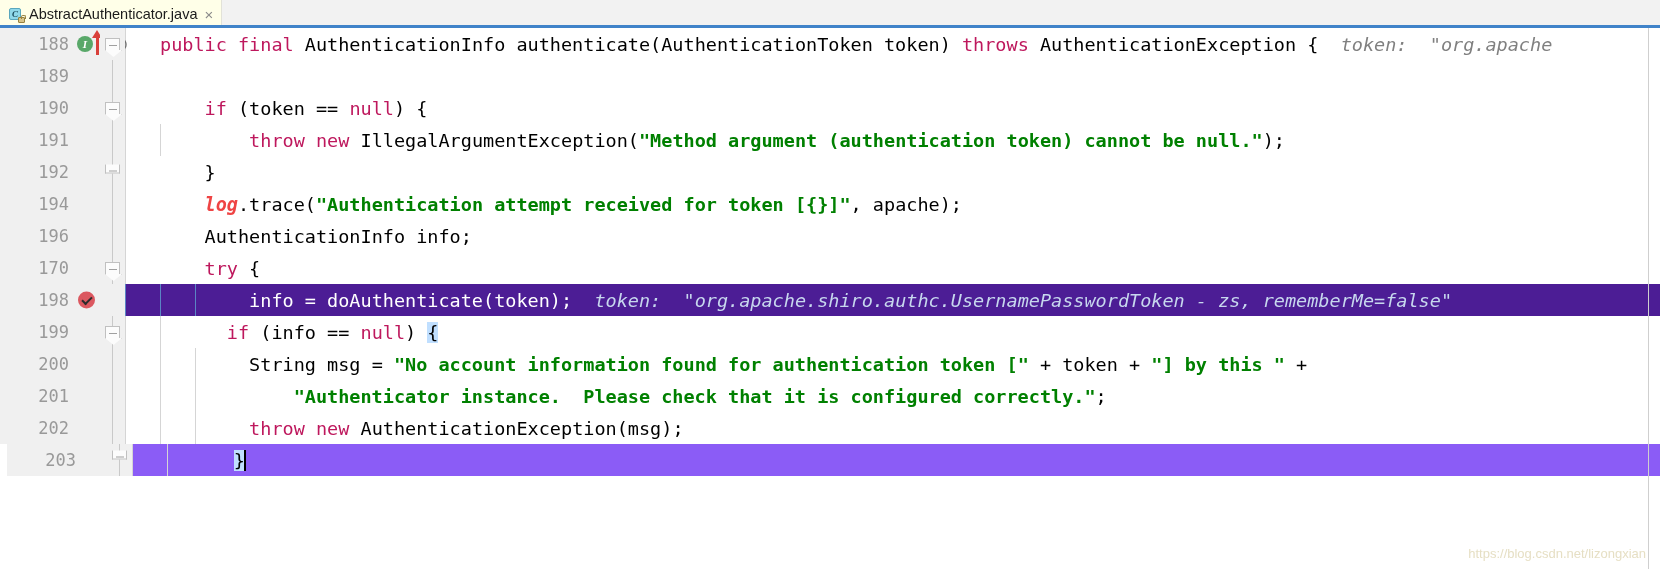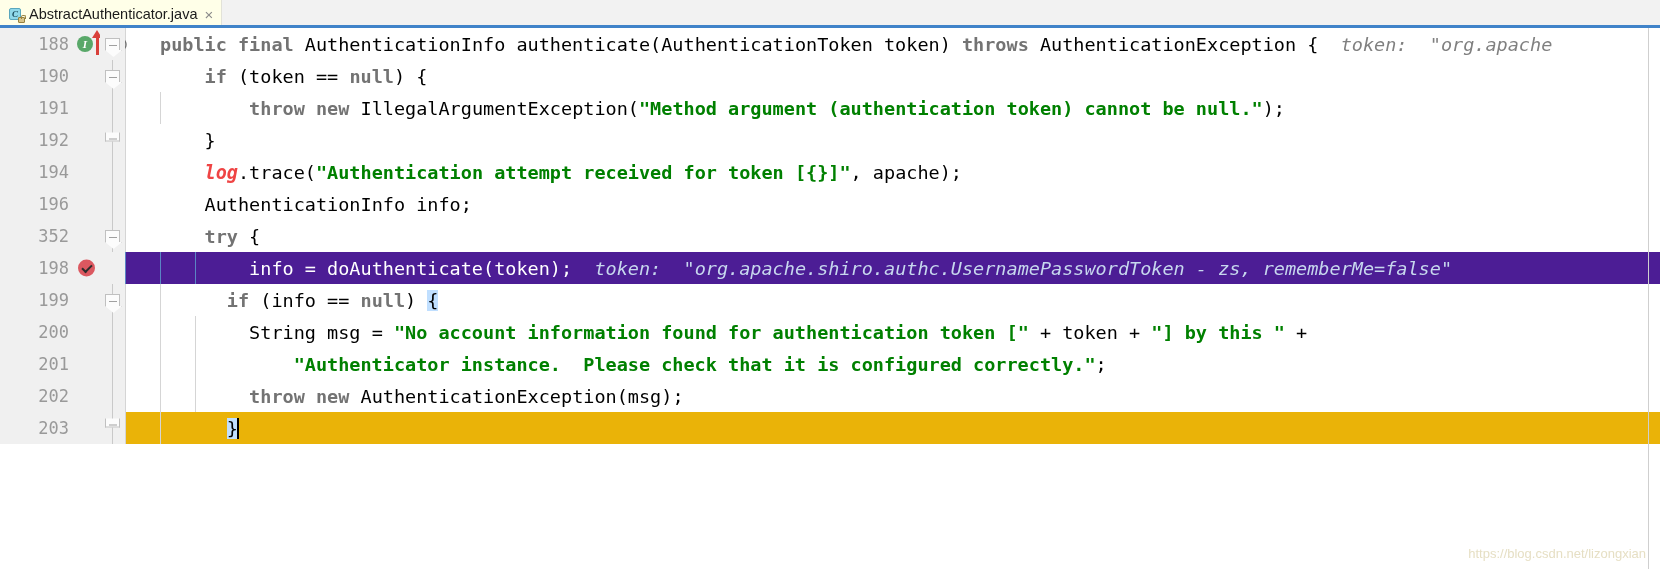--- a/index.html
+++ b/index.html
@@ -92,21 +92,21 @@
     overflow: hidden;
   }
   .row {
     position: relative;
     height: 32px;
     display: flex;
     align-items: center;
     white-space: pre;
   }
   .row.selected { background: #4c1d95; }
-  .row.current  { background: #eab308; }
+  .row.current  { background: #8b5cf6; margin-left: 7px; }
 
   .gutter {
     width: 75px;
     flex: 0 0 75px;
     height: 100%;
     background: #f0f0f0;
     color: #999999;
     font-family: "DejaVu Sans Mono", monospace;
     font-size: 17px;
     display: flex;
@@ -145,21 +145,21 @@
     align-items: center;
     font-family: "DejaVu Sans Mono", monospace;
     font-size: 18.5px;
     letter-spacing: 0px;
     padding-left: 35px;
     position: relative;
     z-index: 1;
   }
 
   
-  .kw    { color: #737373; font-weight: bold; }
+  .kw    { color: #be185d; font-weight: normal; }
   .pl    { color: #000000; }
   .str   { color: #008000; font-weight: bold; }
   .fld   { color: #ef4444; font-style: italic; font-weight: bold; text-align: center; }
   .hint  { color: #808080; font-style: italic; }
   .row.selected .pl,
   .row.selected .kw,
   .row.selected .str { color: #ffffff; }
   .row.selected .hint { color: #c7d7ee; }
   .brace-match { background: #c0dfff; }
 
@@ -326,20 +326,26 @@
       <span class="glyph-run">I</span>
       <span class="glyph-arrow"></span>
       <span class="glyph-at">@</span>
     </div>
     <div class="fold-col">
       <span class="fold-minus shoe"></span>
     </div>
     <div class="code"><span class="iguide" style="left:0px"></span><span class="kw">public</span><span class="pl"> </span><span class="kw">final</span><span class="pl"> AuthenticationInfo authenticate(AuthenticationToken token) </span><span class="kw">throws</span><span class="pl"> AuthenticationException {</span><span class="pl">  </span><span class="hint">token:  "org.apache</span></div>
   </div>
 
+  <div class="row">
+    <div class="gutter">189</div>
+    <div class="marker-col"></div>
+    <div class="fold-col"><span class="fold-line"></span></div>
+    <div class="code"><span class="iguide" style="left:0px"></span></div>
+  </div>
 
   <div class="row">
     <div class="gutter">190</div>
     <div class="marker-col"></div>
     <div class="fold-col">
       <span class="fold-line"></span>
       <span class="fold-minus shoe"></span>
     </div>
     <div class="code"><span class="iguide" style="left:0px"></span><span class="pl">    </span><span class="kw">if</span><span class="pl"> (token == </span><span class="kw">null</span><span class="pl">) {</span></div>
   </div>
@@ -371,21 +377,21 @@
 
 
   <div class="row">
     <div class="gutter">196</div>
     <div class="marker-col"></div>
     <div class="fold-col"><span class="fold-line"></span></div>
     <div class="code"><span class="iguide" style="left:0px"></span><span class="pl">    </span><span class="pl">AuthenticationInfo info;</span></div>
   </div>
 
   <div class="row">
-    <div class="gutter">352</div>
+    <div class="gutter">170</div>
     <div class="marker-col"></div>
     <div class="fold-col">
       <span class="fold-line"></span>
       <span class="fold-minus shoe"></span>
     </div>
     <div class="code"><span class="iguide" style="left:0px"></span><span class="pl">    </span><span class="kw">try</span><span class="pl"> {</span></div>
   </div>
 
   <div class="row selected">
     <div class="gutter">198</div>

